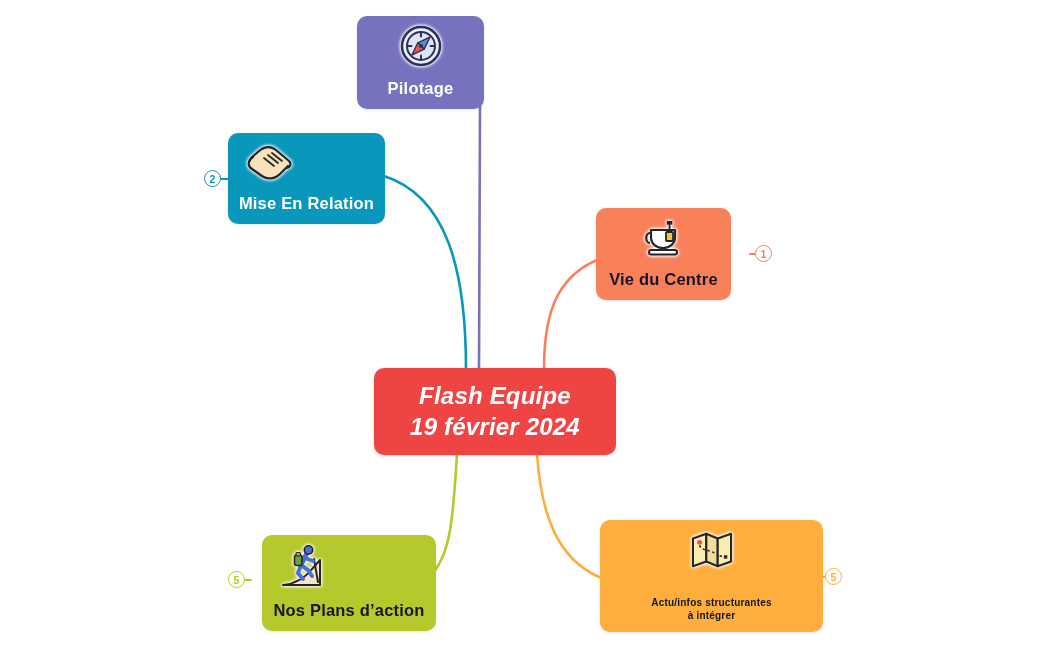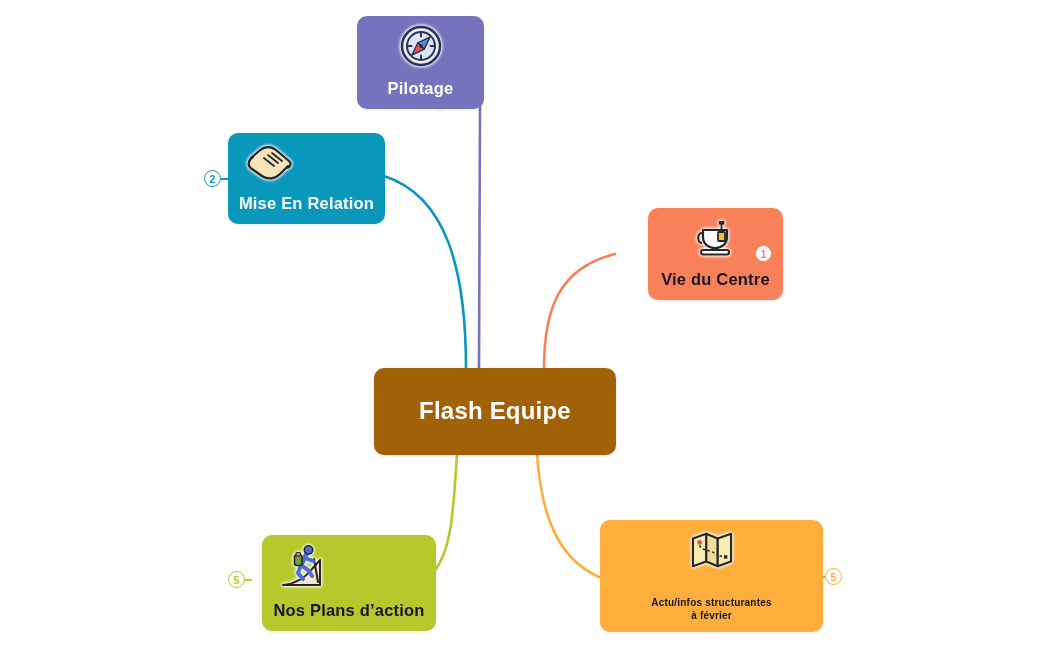--- a/index.html
+++ b/index.html
@@ -34,21 +34,21 @@
   }
   .badge {
     position:absolute; width:17px; height:17px; border-radius:50%;
     background:#ffffff; border:1.6px solid; box-sizing:border-box;
     display:flex; align-items:center; justify-content:center;
     font-size:10.5px; font-weight:700; cursor:pointer;
   }
   
   #node-pilotage { left:357px; top:16px;  width:127px; height:93px; }
   #node-mise     { left:228px; top:133px; width:157px; height:91px; }
-  #node-vie      { left:648px; top:208px; width:135px; height:92px; }
+  #node-vie      { left:596px; top:208px; width:135px; height:92px; }
   #node-plans    { left:262px; top:535px; width:174px; height:96px; }
   #node-actu     { left:600px; top:520px; width:223px; height:112px; padding-top:10px; }
   #badge-mise  { left:204px; top:170px; }
   #badge-vie   { left:755px; top:245px; }
   #badge-plans { left:228px; top:571px; }
   #badge-actu  { left:825px; top:568px; }
 </style>
 </head>
 <body>
 
@@ -108,22 +108,23 @@
         <path d="M10 14 h24 v7 c0 7 -5.5 11 -12 11 s-12 -4 -12 -11 z" fill="#ffffff" stroke="#25252b" stroke-width="2.2" stroke-linejoin="round"></path>
         <rect x="8" y="34" width="28" height="4.5" rx="2.2" fill="#ffffff" stroke="#25252b" stroke-width="2"></rect>
         <line x1="28.5" y1="8" x2="28.5" y2="16" stroke="#25252b" stroke-width="1.8"></line>
         <rect x="25.8" y="5" width="5.5" height="3.6" fill="#25252b"></rect>
         <rect x="25" y="16" width="7" height="9" rx="1" fill="#f7c32f" stroke="#25252b" stroke-width="1.8"></rect>
       </svg>
     </span>
     <div class="label" style="color: rgb(21, 22, 44);">Vie du Centre</div>
   </div>
 
-  <div class="center-node" style="background-color: #a16207;">
+  <div class="center-node" style="background-color: #ef4444; font-style: italic;">
     <div class="title">Flash Equipe</div>
+    <div class="title">19 février 2024</div>
   </div>
 
   <div class="node" id="node-plans" style="background-color: rgb(181, 201, 44);">
     <span class="icon-wrap icon-left">
       <svg width="48" height="46" viewBox="0 0 48 46">
         <path d="M5 42 C15 41 26 36 34 26 L42 17 L42 42 Z" fill="#f4e6c6" stroke="#25252b" stroke-width="2" stroke-linejoin="round"></path>
         <line x1="36" y1="16" x2="40" y2="39" stroke="#25252b" stroke-width="2" stroke-linecap="round"></line>
         <g stroke-linecap="round">
           <line x1="28" y1="12" x2="23" y2="22" stroke="#4a6fd8" stroke-width="5"></line>
           <path d="M23 22 L30 27 L34 33 M23 22 L20 30 L25 36" fill="none" stroke="#4a6fd8" stroke-width="4"></path>
@@ -145,21 +146,21 @@
           <polygon points="19,4 31,9 31,38 19,33" fill="#f1dd96"></polygon>
           <polygon points="31,9 45,4 45,33 31,38" fill="#f9edae"></polygon>
         </g>
         <path d="M12 16 C14 23 24 20 30 26 M33 27 L37 28.5" stroke="#25252b" stroke-width="1.6" fill="none" stroke-dasharray="2.6 2.6"></path>
         <circle cx="12" cy="13" r="2.6" fill="#e8514e"></circle>
         <rect x="37.5" y="26.5" width="3.6" height="3.6" fill="#25252b"></rect>
       </svg>
     </span>
     <div class="label two-line" style="color: rgb(21, 22, 44);">
       <span>Actu/infos structurantes</span><br>
-      <span>à février</span>
+      <span>à intégrer</span>
     </div>
   </div>
 
   <div class="badge" id="badge-mise" style="border-color: rgb(9, 151, 187); color: rgb(9, 151, 187);">2</div>
   <div class="badge" id="badge-vie" style="border-color: rgb(248, 129, 90); color: rgb(248, 129, 90);">1</div>
   <div class="badge" id="badge-plans" style="border-color: rgb(181, 201, 44); color: rgb(181, 201, 44);">5</div>
   <div class="badge" id="badge-actu" style="border-color: rgb(253, 174, 60); color: rgb(253, 174, 60);">5</div>
 </div>
 
 </body></html>

